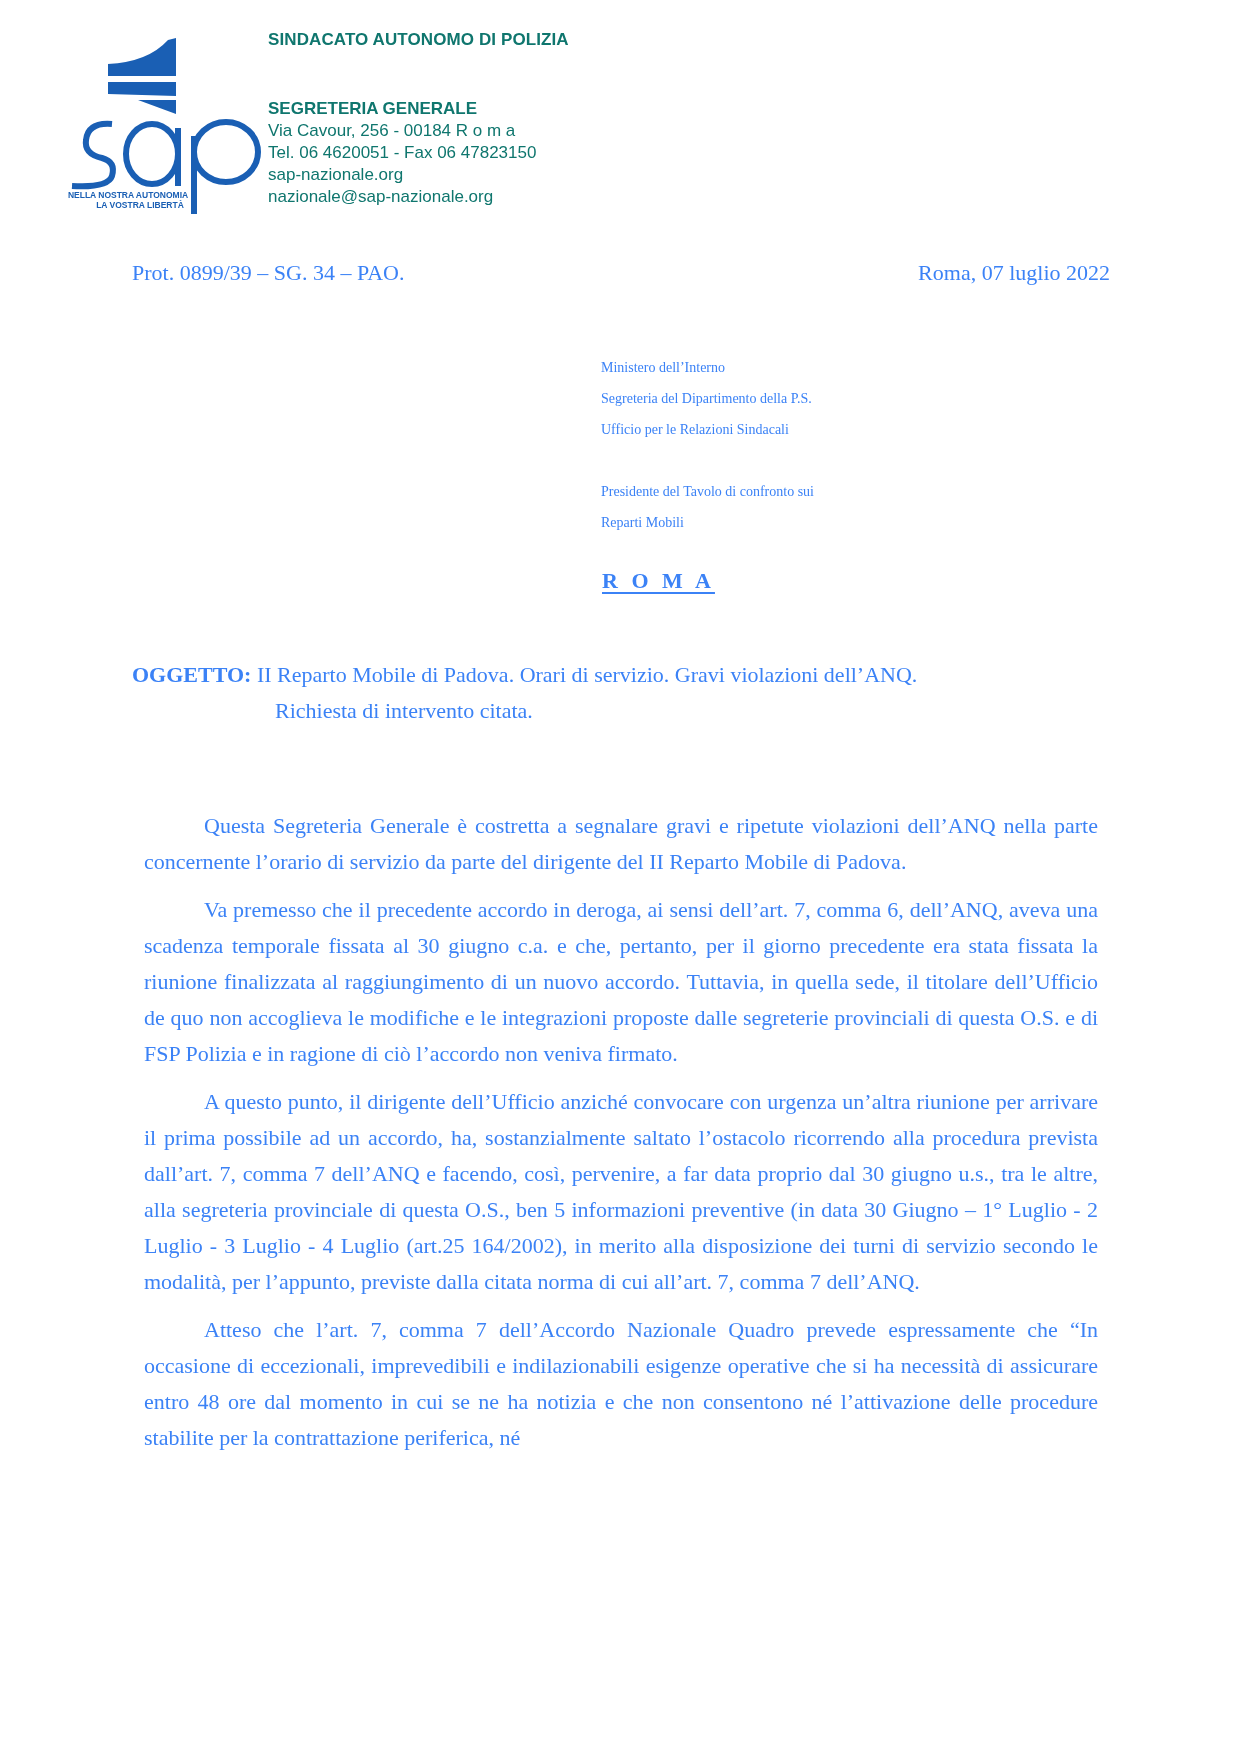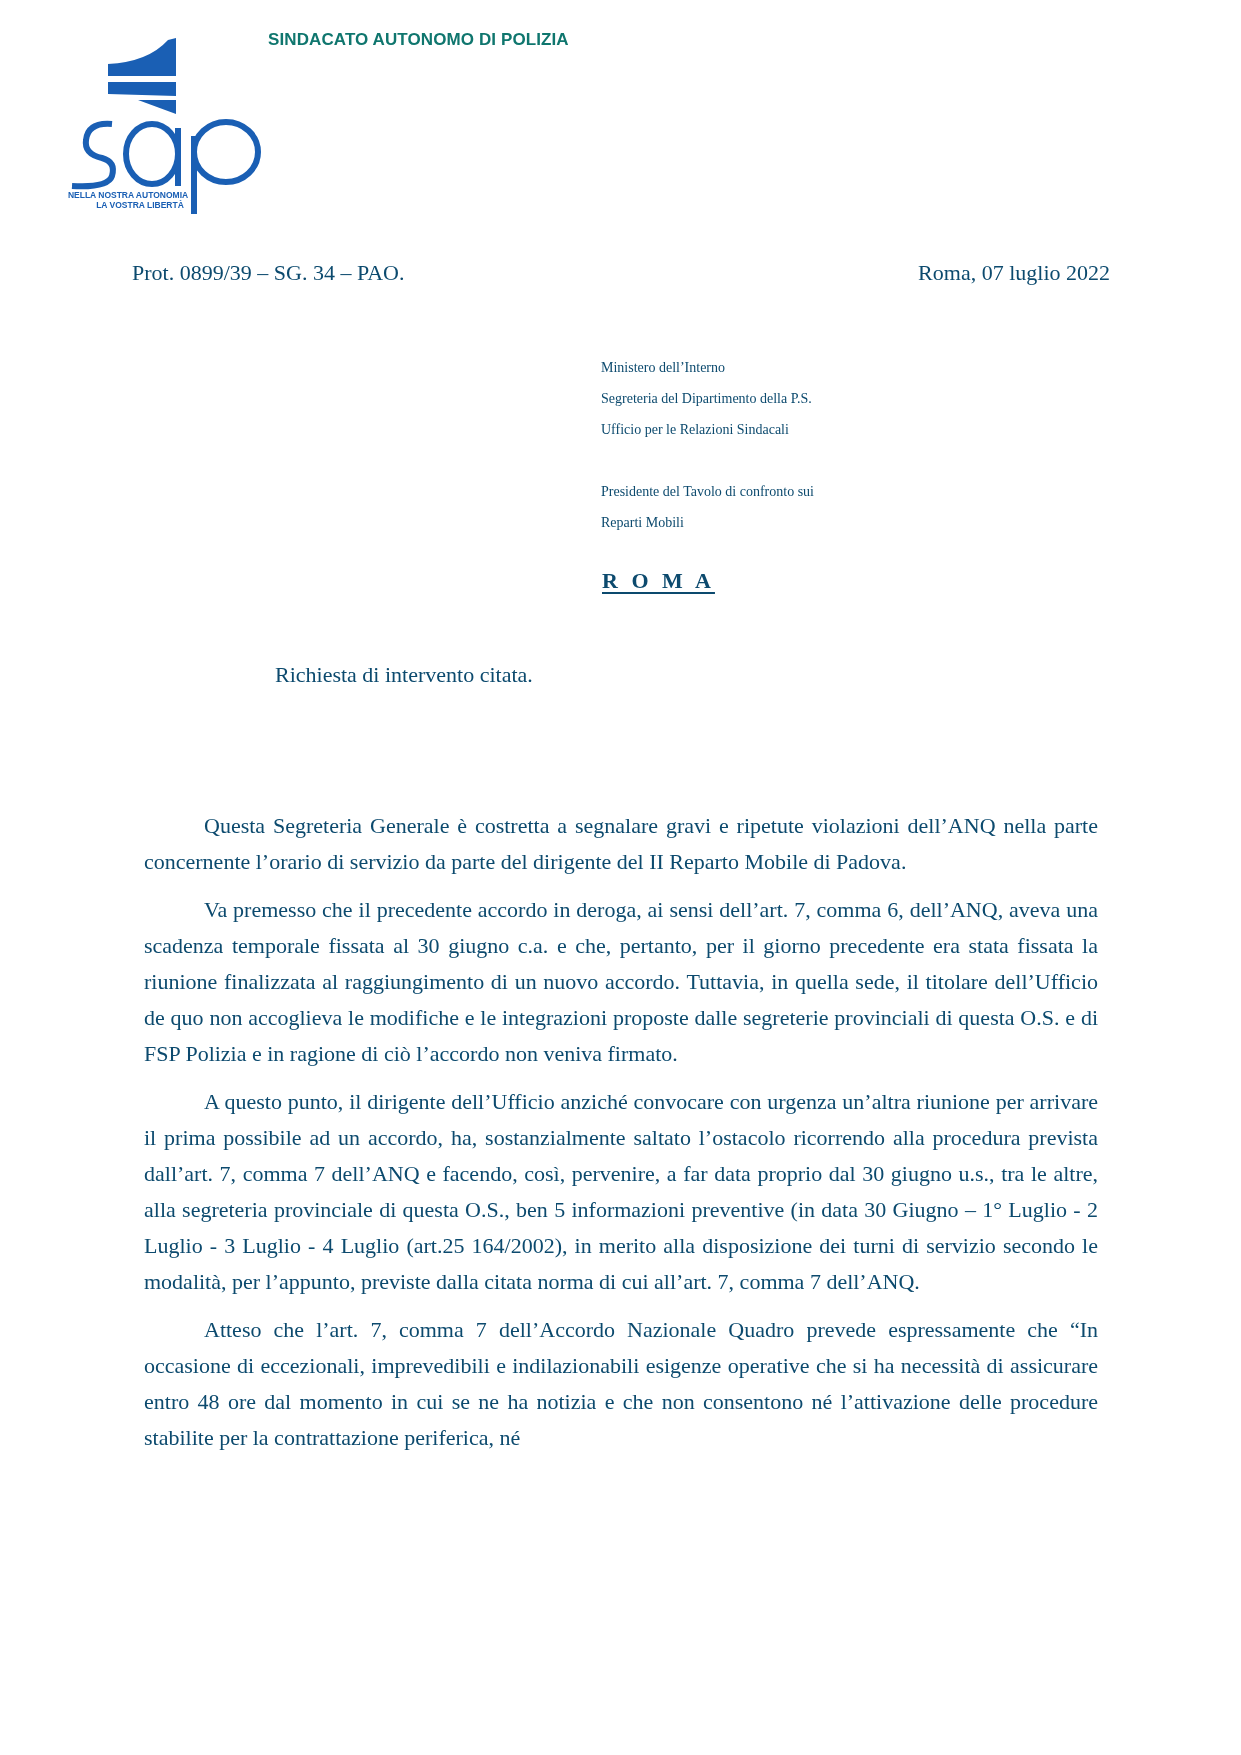--- a/index.html
+++ b/index.html
@@ -3,21 +3,21 @@
 <meta charset="utf-8">
 <style>
   html, body { margin:0; padding:0; background:#ffffff; }
   body { width:1241px; height:1755px; position:relative; overflow:hidden; }
   .page { position:absolute; left:0; top:0; width:1241px; height:1755px; background:#fff; }
   .hdr { position:absolute; font-family:"Liberation Sans", sans-serif; color:#0f766e; }
   .hdr-title { left:268px; top:30px; font-size:17px; font-weight:bold; letter-spacing:0.1px; }
   .hdr-block { left:268px; top:98px; font-size:17px; line-height:22px; }
   .hdr-block .sg { font-weight:bold; }
   .logo { position:absolute; left:68px; top:36px; width:195px; height:180px; }
-  .serif { font-family:"Liberation Serif", serif; color:#0c4a6e; }
+  .serif { font-family:"Liberation Serif", serif; color:#3b82f6; }
   .prot { position:absolute; left:132px; top:260px; font-size:22px; }
   .date { position:absolute; right:131px; top:260px; font-size:22px;margin-left:42px; }
   .addr { position:absolute; left:601px; top:352px; font-size:14px; line-height:31px; }
   .addr .gap { height:31px; }
   .roma { position:absolute; left:602px; top:568px; font-size:22px; font-weight:bold; letter-spacing:4px; text-decoration:underline; text-underline-offset:4px; }
   .ogg { position:absolute; left:132px; top:657px; font-size:22px; line-height:36px; width:980px; }
   .ogg .lbl { font-weight:bold; }
   .ogg .l2 { padding-left:143px; }
   .body { position:absolute; left:132px; top:796px; width:978px; font-size:22px; line-height:36px; text-align:justify; }
   .body p { margin:12px; text-indent:60px; }
@@ -39,36 +39,44 @@
       <line x1="110" y1="92" x2="110" y2="150"></line>
       <ellipse cx="158" cy="116" rx="32" ry="30"></ellipse>
       <line x1="126" y1="100" x2="126" y2="178"></line>
     </g>
     <text x="60" y="162" text-anchor="middle" font-family="Liberation Sans, sans-serif" font-size="8.5" font-weight="bold" fill="#1a5fb4">NELLA NOSTRA AUTONOMIA</text>
     <text x="72" y="172" text-anchor="middle" font-family="Liberation Sans, sans-serif" font-size="8.5" font-weight="bold" fill="#1a5fb4">LA VOSTRA LIBERTÀ</text>
   </svg>
 
   <div class="hdr hdr-title">SINDACATO AUTONOMO DI POLIZIA</div>
 
+  <div class="hdr hdr-block">
+    <div class="sg">SEGRETERIA GENERALE</div>
+    <div>Via Cavour, 256 - 00184 R o m a</div>
+    <div>Tel. 06 4620051 - Fax 06 47823150</div>
+    <div>sap-nazionale.org</div>
+    <div>nazionale@sap-nazionale.org</div>
+  </div>
 
   <div class="serif prot">Prot. 0899/39 – SG. 34 – PAO.</div>
   <div class="serif date">Roma, 07 luglio 2022</div>
 
   <div class="serif addr">
     <div>Ministero dell’Interno</div>
     <div>Segreteria del Dipartimento della P.S.</div>
     <div>Ufficio per le Relazioni Sindacali</div>
     <div class="gap"></div>
     <div>Presidente del Tavolo di confronto sui</div>
     <div>Reparti Mobili</div>
   </div>
 
   <div class="serif roma">R O M A</div>
 
   <div class="serif ogg">
+    <div><span class="lbl">OGGETTO:</span><span> II Reparto Mobile di Padova. Orari di servizio. Gravi violazioni dell’ANQ.</span></div>
     <div class="l2">Richiesta di intervento citata.</div>
   </div>
 
   <div class="serif body">
     <p>Questa Segreteria Generale è costretta a segnalare gravi e ripetute violazioni dell’ANQ nella parte concernente l’orario di servizio da parte del dirigente del II Reparto Mobile di Padova.</p>
     <p>Va premesso che il precedente accordo in deroga, ai sensi dell’art. 7, comma 6, dell’ANQ, aveva una scadenza temporale fissata al 30 giugno c.a. e che, pertanto, per il giorno precedente era stata fissata la riunione finalizzata al raggiungimento di un nuovo accordo. Tuttavia, in quella sede, il titolare dell’Ufficio de quo non accoglieva le modifiche e le integrazioni proposte dalle segreterie provinciali di questa O.S. e di FSP Polizia e in ragione di ciò l’accordo non veniva firmato.</p>
     <p>A questo punto, il dirigente dell’Ufficio anziché convocare con urgenza un’altra riunione per arrivare il prima possibile ad un accordo, ha, sostanzialmente saltato l’ostacolo ricorrendo alla procedura prevista dall’art. 7, comma 7 dell’ANQ e facendo, così, pervenire, a far data proprio dal 30 giugno u.s., tra le altre, alla segreteria provinciale di questa O.S., ben 5 informazioni preventive (in data 30 Giugno – 1° Luglio - 2 Luglio - 3 Luglio - 4 Luglio (art.25 164/2002), in merito alla disposizione dei turni di servizio secondo le modalità, per l’appunto, previste dalla citata norma di cui all’art. 7, comma 7 dell’ANQ.</p>
     <p>Atteso che l’art. 7, comma 7 dell’Accordo Nazionale Quadro prevede espressamente che “In occasione di eccezionali, imprevedibili e indilazionabili esigenze operative che si ha necessità di assicurare entro 48 ore dal momento in cui se ne ha notizia e che non consentono né l’attivazione delle procedure stabilite per la contrattazione periferica, né</p>
   </div>
 

